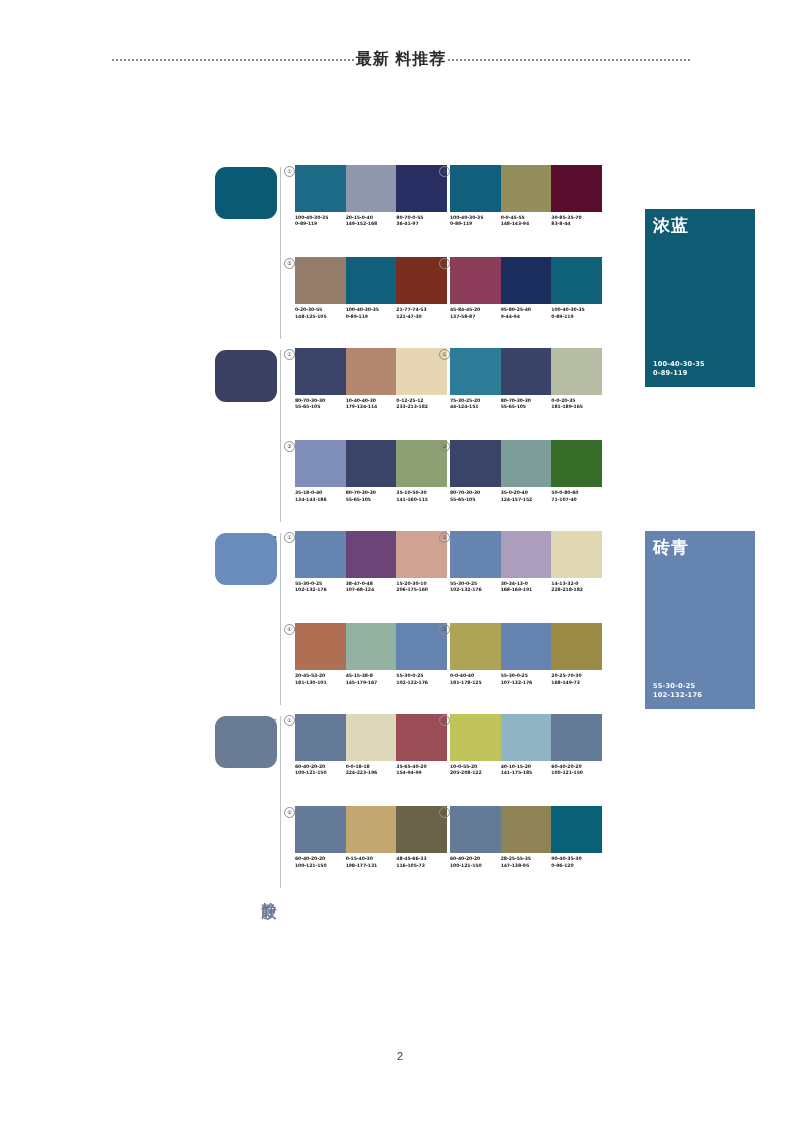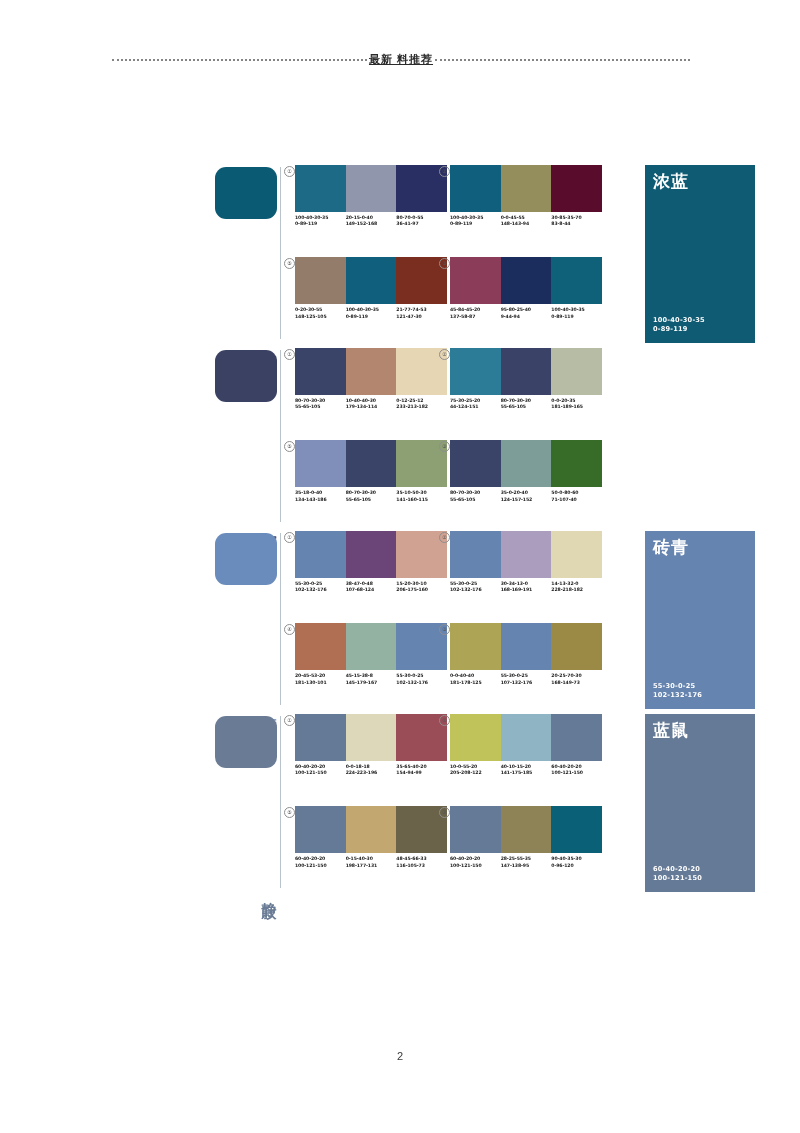--- a/index.html
+++ b/index.html
@@ -31,27 +31,26 @@
   .hdr-rule {
     flex: 1 1 auto;
     height: 1px;
     border-top: 2px dotted #6f6f6f;
     opacity: .85;
     position: relative;
     top: 1px;
   }
   .hdr-text {
     flex: 0 0 auto;
-    font-size: 11px;
+    font-size: 16px;
     font-weight: bold;
     letter-spacing: 1px;
     padding: 0 2px;
     white-space: nowrap;
     color: #2b2b2b;
-    text-decoration: underline;
   }
 
   
   .swatch-sheet {
     position: absolute;
     left: 215px;
     top: 165px;
     width: 540px;
   }
 
@@ -301,21 +300,21 @@
                 <span class="rgb">9-44-94</span>
               </div>
               <div>
                 <span class="cmyk">100-40-30-35</span>
                 <span class="rgb">0-89-119</span>
               </div>
             </div>
           </div>
         </div>
       </div>
-      <div class="hero" style="background: rgb(15, 91, 116);">
+      <div class="hero" style="background: rgb(15, 91, 116); margin-top: 44px;">
         <div class="hero-name">浓蓝</div>
         <div class="hero-codes">
           <span>100-40-30-35</span>
           <span>0-89-119</span>
         </div>
       </div>
     </div>
     <div class="mood-row">
       <div class="mood-left">
         <div class="mood-chip" style="background: rgb(59, 65, 99);"></div>
@@ -618,23 +617,16 @@
                 <span class="rgb">147-138-95</span>
               </div>
               <div>
                 <span class="cmyk">90-40-35-30</span>
                 <span class="rgb">0-96-120</span>
               </div>
             </div>
           </div>
         </div>
       </div>
-      <div class="hero" style="background: rgb(101, 122, 150);">
-        <div class="hero-name">蓝鼠</div>
-        <div class="hero-codes">
-          <span>60-40-20-20</span>
-          <span>100-121-150</span>
-        </div>
-      </div>
     </div>
   </div>
 
 <div class="page-num">2</div>
 
 </body></html>

